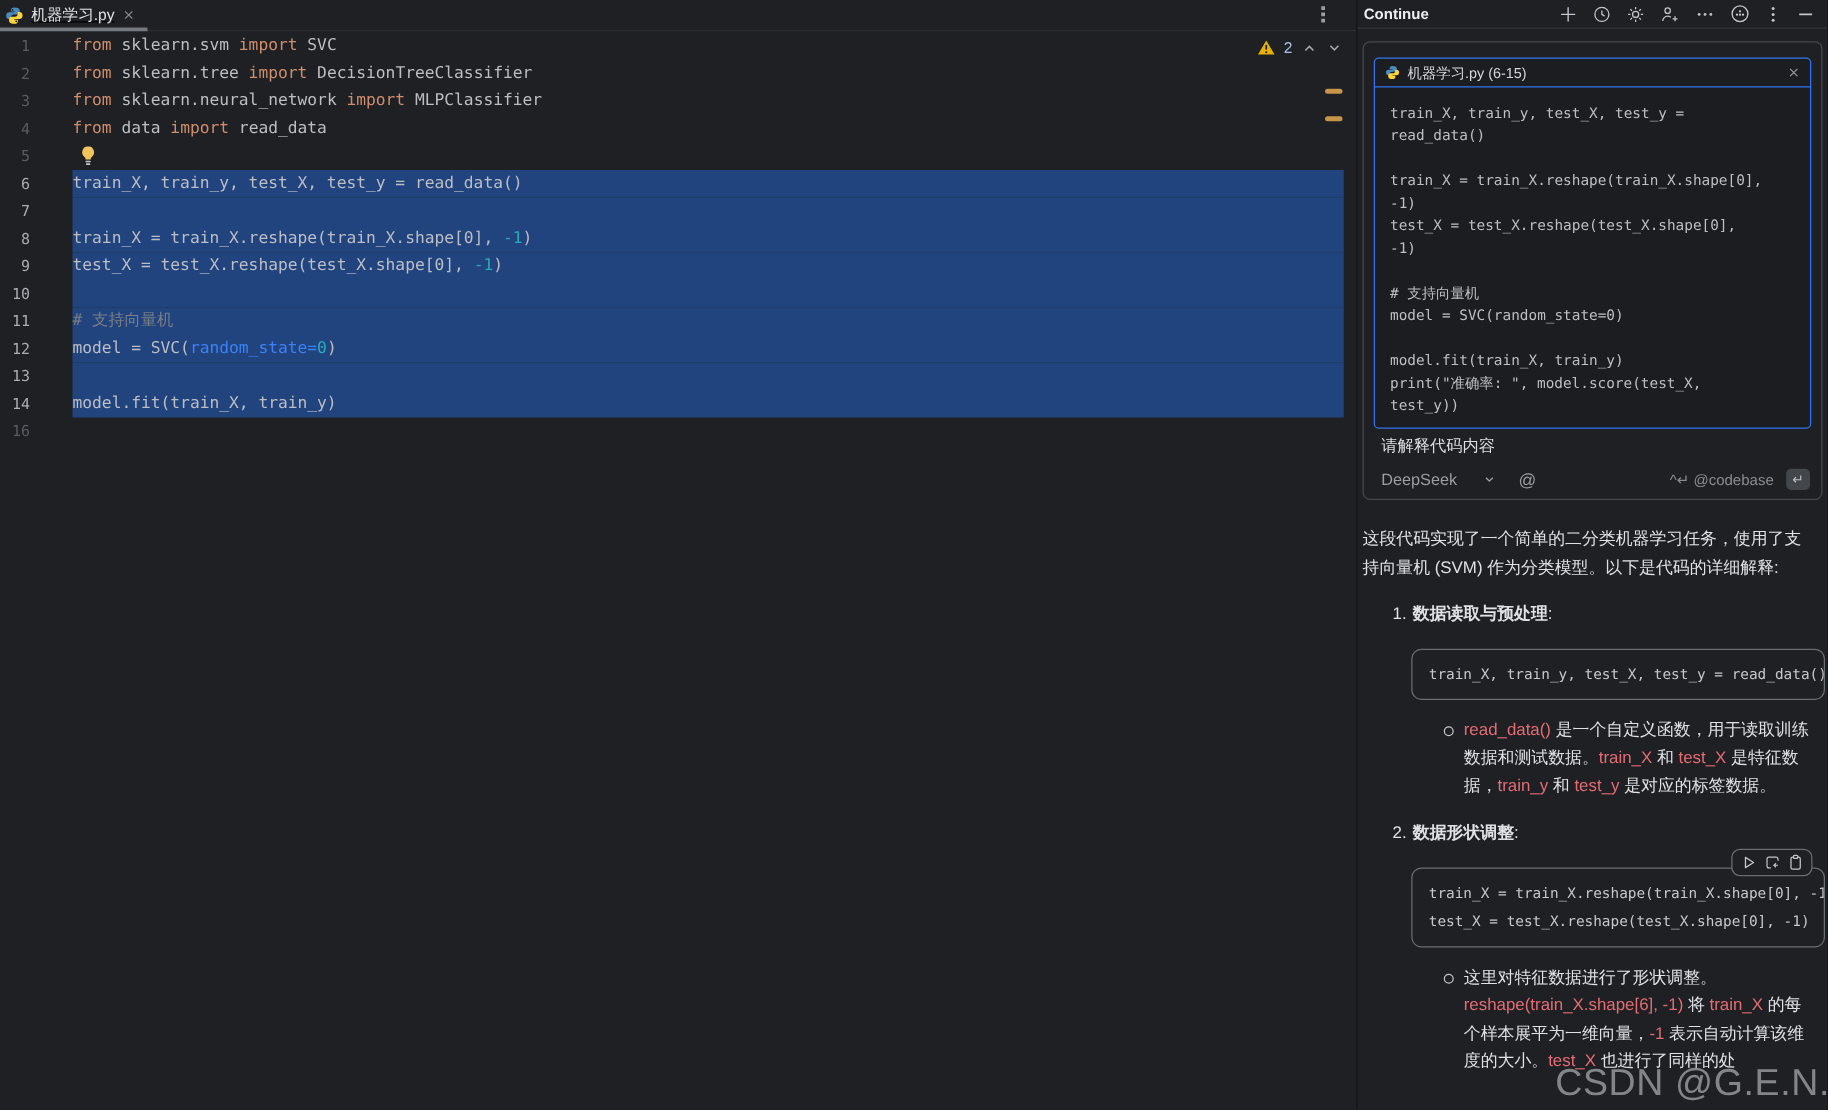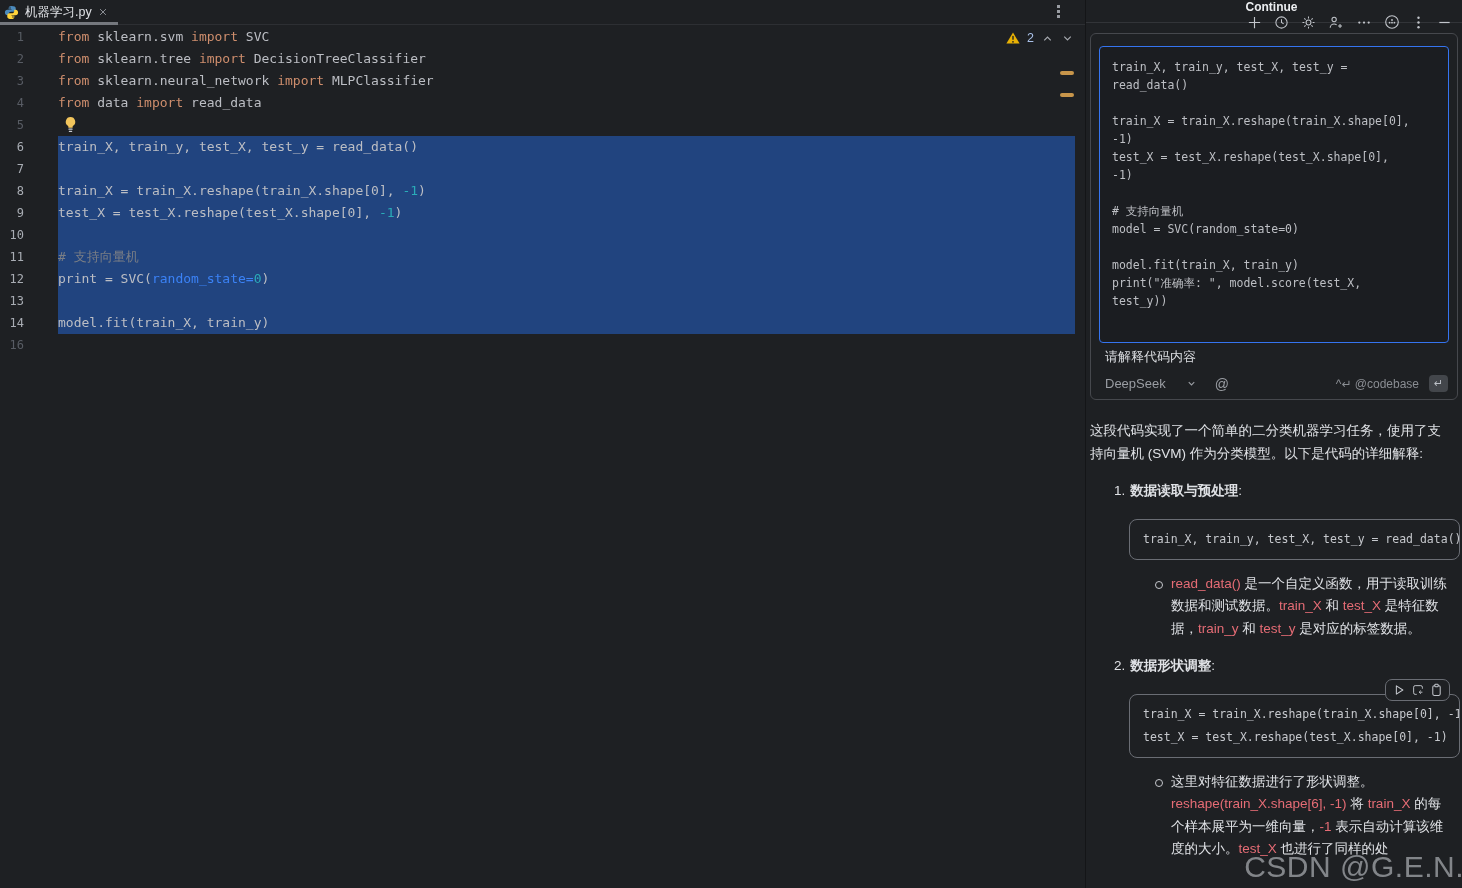--- a/index.html
+++ b/index.html
@@ -3,21 +3,21 @@
 <meta charset="utf-8">
 <style>
   * { margin:0; padding:0; box-sizing:border-box; }
   html,body { background:#111214; }
   .app {
     position:relative; width:1462px; height:888px; overflow:hidden;
     background:#1e2023; font-family:"Liberation Sans","DejaVu Sans",sans-serif;
     -webkit-font-smoothing:antialiased;
   }
   
-  .editor { position:absolute; left:0; top:0; width:1085px; height:888px; background:#1e2023; }
+  .editor { position:absolute; left:0; top:0; width:1085px; height:888px; background:#1e2023;text-decoration:underline; }
   .tabbar { position:relative; height:25px; background:#1e2023; border-bottom:1px solid #2d2f33; display:flex; align-items:center; }
   .tab { position:relative; height:100%; display:flex; align-items:center; gap:6px; padding:0 10px 0 4px; cursor:default; }
   .tab::after { content:""; position:absolute; left:0; right:0; bottom:-1px; height:3px; background:#75787e; }
   .tab-label { color:#dfe1e5; font-size:12.5px; }
   .icon-btn { display:inline-flex; align-items:center; justify-content:center; }
   .tabbar-kebab { position:absolute; left:1052px; top:4px; }
   .code-rows { position:absolute; left:0; top:26px; width:1075px; }
   .row { position:relative; height:22px; font-family:"DejaVu Sans Mono","Liberation Mono",monospace; font-size:13px; }
   .row .selbg { position:absolute; left:58px; right:0; top:0; bottom:0; background:#21447f; }
   .ln { position:absolute; left:0; top:0; width:24px; text-align:right; font-size:12px; line-height:22px; color:#585c64; }
@@ -25,21 +25,21 @@
   .code { position:absolute; left:58px; top:0; line-height:22px; white-space:pre; }
   .code.seltext { background:#21447f; }
   .tok-kw{color:#cf8e6d;} .tok-pl{color:#bcbec4;} .tok-num{color:#2aacb8;}
   .tok-cm{color:#7a7e85;} .tok-arg{color:#3b82f6;} .tok-fn{color:#56a8f5;} .tok-str{color:#6aab73;}
   .bulb { position:absolute; left:64px; top:3px; }
   .warn-widget { position:absolute; left:1006px; top:31px; display:flex; align-items:center; gap:7px; }
   .warn-count { color:#a9c0e8; font-size:12.5px; }
   .ruler-mark { position:absolute; left:1060px; width:14px; height:4px; background:#c7954a; border-radius:2px; }
   
   .panel { position:absolute; left:1085px; top:0; width:377px; height:888px; background:#1e2023; border-left:1px solid #141517; }
-  .panel-header { height:23px; display:flex; align-items:center; padding:0 10px 0 5px; border-bottom:1px solid #323438;flex-direction:column; }
+  .panel-header { height:23px; display:flex; align-items:center; padding:0 10px 0 5px; border-bottom:1px solid #323438; }
   .panel-title { color:#eceef1; font-size:12px; font-weight:bold; }
   .header-icons { margin-left:auto; display:flex; align-items:center; gap:12px; }
   .input-card { position:absolute; left:4px; top:33px; width:368px; height:367px; border:1px solid #46484d; border-radius:6px; background:#1e2023; }
   .chip { position:absolute; left:8px; top:12px; right:8px; height:297px; border:1px solid #3574f0; border-radius:4px; background:#1b1d21; overflow:hidden; }
   .chip-head { height:23px; display:flex; align-items:center; gap:6px; padding:0 8px; border-bottom:1px solid #3574f0; }
   .chip-title { color:#d5d7db; font-size:11.5px; }
   .chip-close { margin-left:auto; }
   .chip-code { padding:11px 12px; font-family:"DejaVu Sans Mono","Liberation Mono",monospace; font-size:11.5px; line-height:18px; color:#bdbfc4; white-space:pre; overflow:hidden; }
   .prompt-text { position:absolute; left:14px; top:314px; font-size:13px; color:#dcdee2; }
   .input-toolbar { position:absolute; left:14px; right:9px; bottom:7px; display:flex; align-items:center; }
@@ -146,21 +146,21 @@
           <span class="code"></span>
         </div>
       <div class="row sel">
           <span class="selbg"></span>
           <span class="ln">11</span>
           <span class="code"><span class="tok-cm"># 支持向量机</span></span>
         </div>
       <div class="row sel">
           <span class="selbg"></span>
           <span class="ln">12</span>
-          <span class="code"><span class="tok-pl">print = SVC(</span><span class="tok-arg">random_state=</span><span class="tok-num">0</span><span class="tok-pl">)</span></span>
+          <span class="code"><span class="tok-pl">model = SVC(</span><span class="tok-arg">random_state=</span><span class="tok-num">0</span><span class="tok-pl">)</span></span>
         </div>
       <div class="row sel">
           <span class="selbg"></span>
           <span class="ln">13</span>
           <span class="code"></span>
         </div>
       <div class="row sel">
           <span class="selbg"></span>
           <span class="ln">14</span>
           <span class="code"><span class="tok-pl">model.fit(train_X, train_y)</span></span>
@@ -255,20 +255,34 @@
         <span class="icon-btn">
             <svg width="15" height="15" viewBox="0 0 16 16">
               <path d="M2.5 8h11" stroke="#c2c5cb" stroke-width="1.3"></path>
             </svg>
           </span>
       </span>
     </div>
 
     <div class="input-card">
       <div class="chip">
+        <div class="chip-head">
+          <span class="icon-btn">
+            <svg width="12" height="12" viewBox="0 0 16 16">
+                <path fill="#4b8bbe" d="M7.9 1C6.1 1 5 1.8 5 3.2v1.3h3v.6H3.6C2.1 5.1 1 6.1 1 8s1.1 3 2.6 3h1.5V9.4C5.1 8.1 6.2 7.1 7.5 7.1h3c1.1 0 2-.9 2-2V3.2C12.5 1.9 10.9 1 7.9 1z"></path>
+                <path fill="#ffd43b" d="M8.1 15c1.8 0 2.9-.8 2.9-2.2v-1.3H8v-.6h4.4c1.5 0 2.6-1 2.6-2.9s-1.1-3-2.6-3h-1.5v1.6c0 1.3-1.1 2.3-2.4 2.3h-3c-1.1 0-2 .9-2 2v1.9C3.5 14.1 5.1 15 8.1 15z"></path>
+              </svg>
+          </span>
+          <span class="chip-title">机器学习.py (6-15)</span>
+          <span class="chip-close icon-btn">
+            <svg width="10" height="10" viewBox="0 0 12 12">
+                <path d="M2.5 2.5l7 7M9.5 2.5l-7 7" stroke="#9a9da3" stroke-width="1.1"></path>
+              </svg>
+          </span>
+        </div>
         <div class="chip-code">train_X, train_y, test_X, test_y =
 read_data()
 
 train_X = train_X.reshape(train_X.shape[0],
 -1)
 test_X = test_X.reshape(test_X.shape[0],
 -1)
 
 # 支持向量机
 model = SVC(random_state=0)

